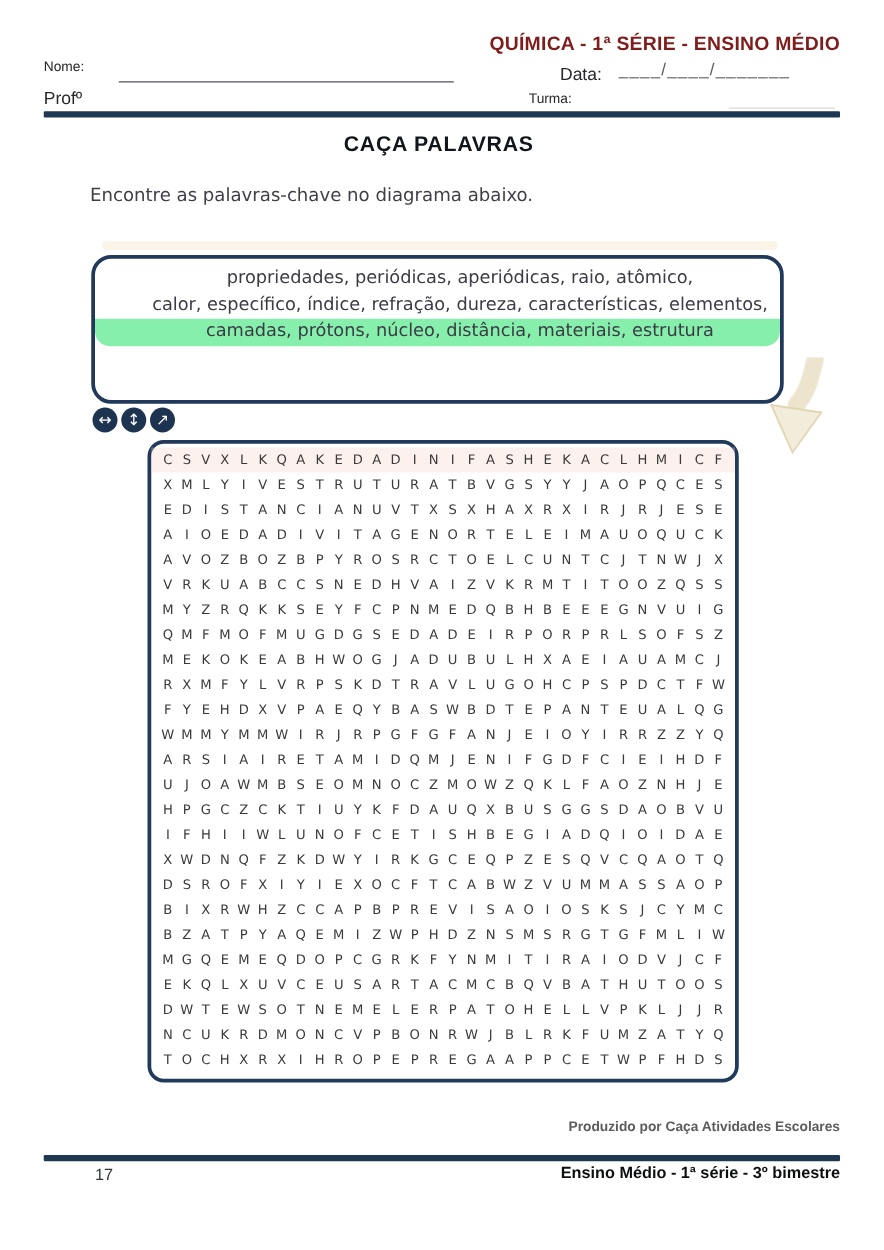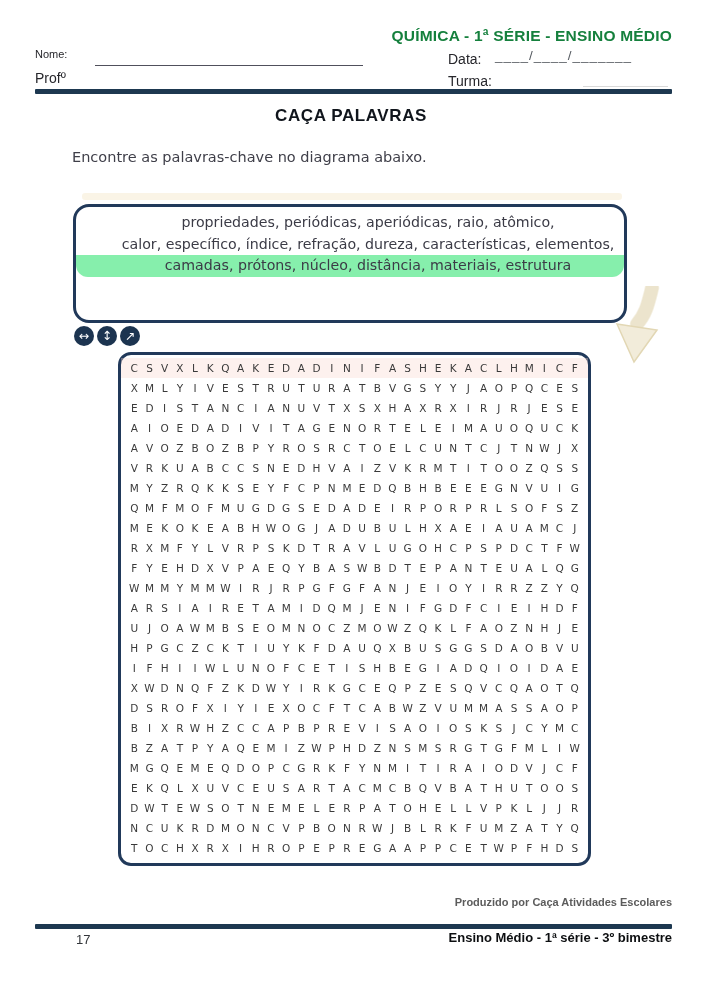--- a/index.html
+++ b/index.html
@@ -4,24 +4,24 @@
 <style>
   html,body{margin:0;padding:0;background:#ffffff;}
   .page{position:relative;width:707px;height:1000px;margin:0 auto;background:#ffffff;
         font-family:"Liberation Sans",sans-serif;overflow:hidden;}
   .abs{position:absolute;}
 
   
   .name-label{left:35px;top:48px;font-size:11px;color:#26262b;}
   .name-line{left:95px;top:47px;width:268px;height:18px;border-bottom:1.4px solid #50505c;}
   .prof-label{left:35px;top:70px;font-size:14px;color:#26262b;}
-  .course-title{right:35px;top:27px;font-size:15.5px;font-weight:bold;color:#15803d;letter-spacing:.2px;}
+  .course-title{right:35px;top:27px;font-size:15.5px;font-weight:bold;color:#7f1d1d;letter-spacing:.2px;}
   .date-label{left:448px;top:51px;font-size:14px;color:#26262b;}
   .date-blank{left:495px;top:48px;font-size:13.5px;color:#555a60;letter-spacing:1px;}
-  .class-label{left:448px;top:73px;font-size:14px;color:#26262b;}
+  .class-label{left:423px;top:73px;font-size:11px;color:#26262b;}
   .class-faint-line{left:583px;top:72px;width:85px;height:14px;border-bottom:1px solid #d9d9d9;}
   .header-rule{left:35px;top:89px;width:637px;height:4.5px;background:#1d3850;border-radius:1px;}
 
   .page-title{left:0;top:106px;width:702px;text-align:center;font-size:17px;font-weight:bold;
               color:#10151c;letter-spacing:.6px;}
   .instruction{left:72px;top:149px;font-size:14.5px;color:#3f3f49;
                font-family:"DejaVu Sans","Liberation Sans",sans-serif;}
 
   .cream-strip{left:82px;top:193px;width:540px;height:7px;background:#f8f0dd;opacity:.75;border-radius:3px;}
 

